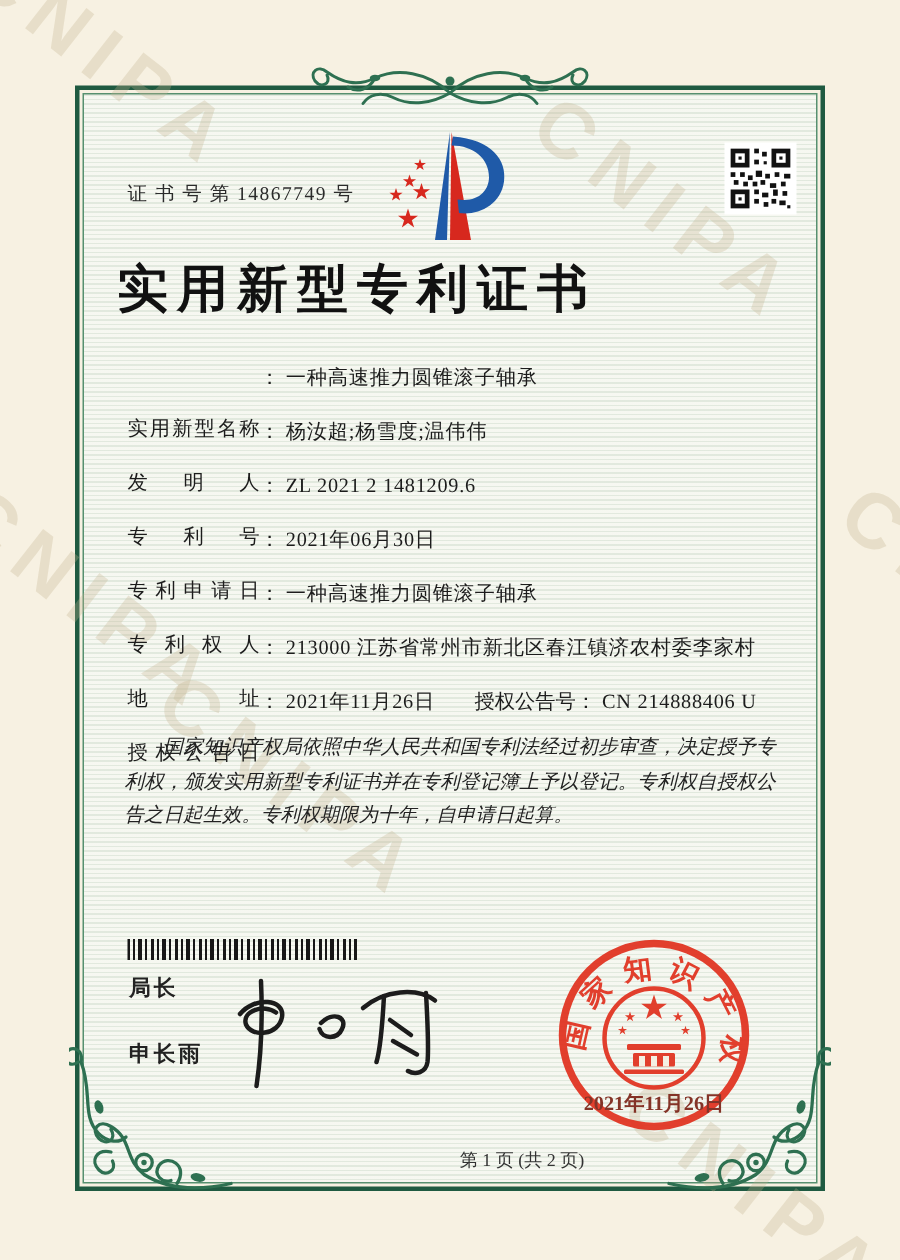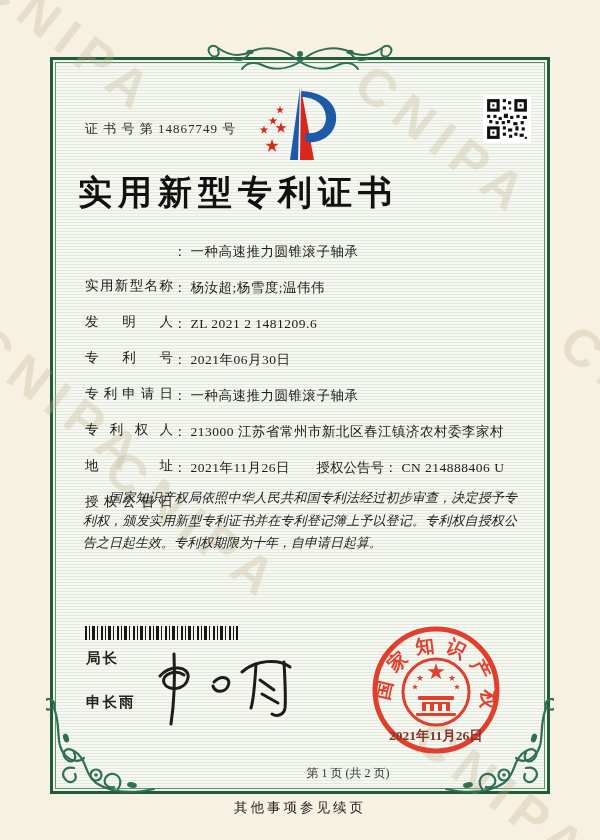--- a/index.html
+++ b/index.html
@@ -237,16 +237,15 @@
         <rect x="56" y="82" width="28" height="9" rx="1"></rect>
         <rect x="50" y="93" width="40" height="3" rx="1"></rect>
         <rect x="60" y="84" width="4" height="7" fill="#f5efe2"></rect>
         <rect x="68" y="84" width="4" height="7" fill="#f5efe2"></rect>
         <rect x="76" y="84" width="4" height="7" fill="#f5efe2"></rect>
       </g>
       <text x="70" y="120" text-anchor="middle" font-size="13.5" font-weight="bold" fill="#7c2418" font-family="Liberation Serif,serif">2021年11月26日</text>
     </svg>
 
     <div class="page-num">第 1 页 (共 2 页)</div>
-    <div class="cont-note">其他事项参见续页</div>
 
   </div>
 </div>
 
 </body></html>

